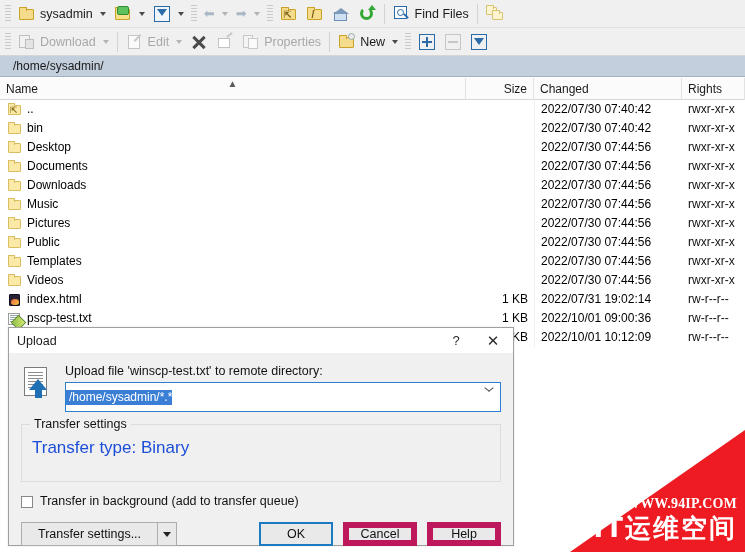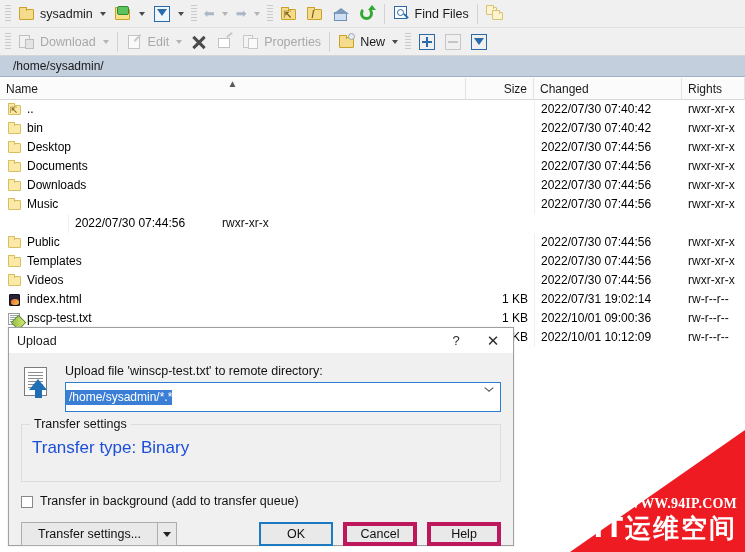--- a/index.html
+++ b/index.html
@@ -120,21 +120,21 @@
 
   .chkline{display:flex;align-items:flex-end;gap:7px;margin-top:12px;font-size:12.5px;color:#111;}
   .chk{width:12px;height:12px;border:1px solid #888;background:#fff;box-sizing:border-box;flex:0 0 auto;}
 
   .btnrow{display:flex;align-items:center;margin-top:14px;}
   .splitbtn{display:flex;align-items:center;height:24px;border:1px solid #adadad;background:#e9e9e9;box-sizing:border-box;}
   .splitbtn .mainpart{padding:0 16px;font-size:12.5px;color:#111;line-height:22px;}
   .splitbtn .divpart{width:18px;height:22px;border-left:1px solid #adadad;display:flex;align-items:center;justify-content:center;}
   .tri{width:0;height:0;border-left:4px solid transparent;border-right:4px solid transparent;border-top:5px solid #222;}
   .spacer{flex:1;}
-  .pbtn{width:74px;height:24px;border:4px solid #be185d;background:#e9e9e9;
+  .pbtn{width:74px;height:24px;border:6px solid #be185d;background:#e9e9e9;
      display:flex;align-items:center;justify-content:center;font-size:12.5px;color:#111;
      margin-left:10px;box-sizing:border-box;}
   .pbtn.default{border:2px solid #1c7ac0;background:#e9e9e9;}
 
   
   .wm{position:absolute;right:0;bottom:0;width:175px;height:122px;overflow:hidden;pointer-events:none;}
   .wm .tri{position:absolute;right:0;bottom:0;width:0;height:0;border:none;
      border-left:175px solid transparent;border-bottom:122px solid #ee1b23;}
   .wm .l1{position:absolute;right:8px;bottom:40px;color:#fff;font-weight:bold;
      font-size:14px;letter-spacing:.2px;font-family:"Liberation Serif","DejaVu Serif",serif;}
@@ -372,20 +372,26 @@
             <span class="ic16">
               <span class="fold16"></span>
             </span>
             <span class="fname">Music</span>
           </div>
           <div class="cell c-size"></div>
           <div class="cell c-chg">2022/07/30 07:44:56</div>
           <div class="cell c-rights">rwxr-xr-x</div>
         </div>
         <div class="row">
+          <div class="cell c-name">
+            <span class="ic16">
+              <span class="fold16"></span>
+            </span>
+            <span class="fname">Pictures</span>
+          </div>
           <div class="cell c-size"></div>
           <div class="cell c-chg">2022/07/30 07:44:56</div>
           <div class="cell c-rights">rwxr-xr-x</div>
         </div>
         <div class="row">
           <div class="cell c-name">
             <span class="ic16">
               <span class="fold16"></span>
             </span>
             <span class="fname">Public</span>

